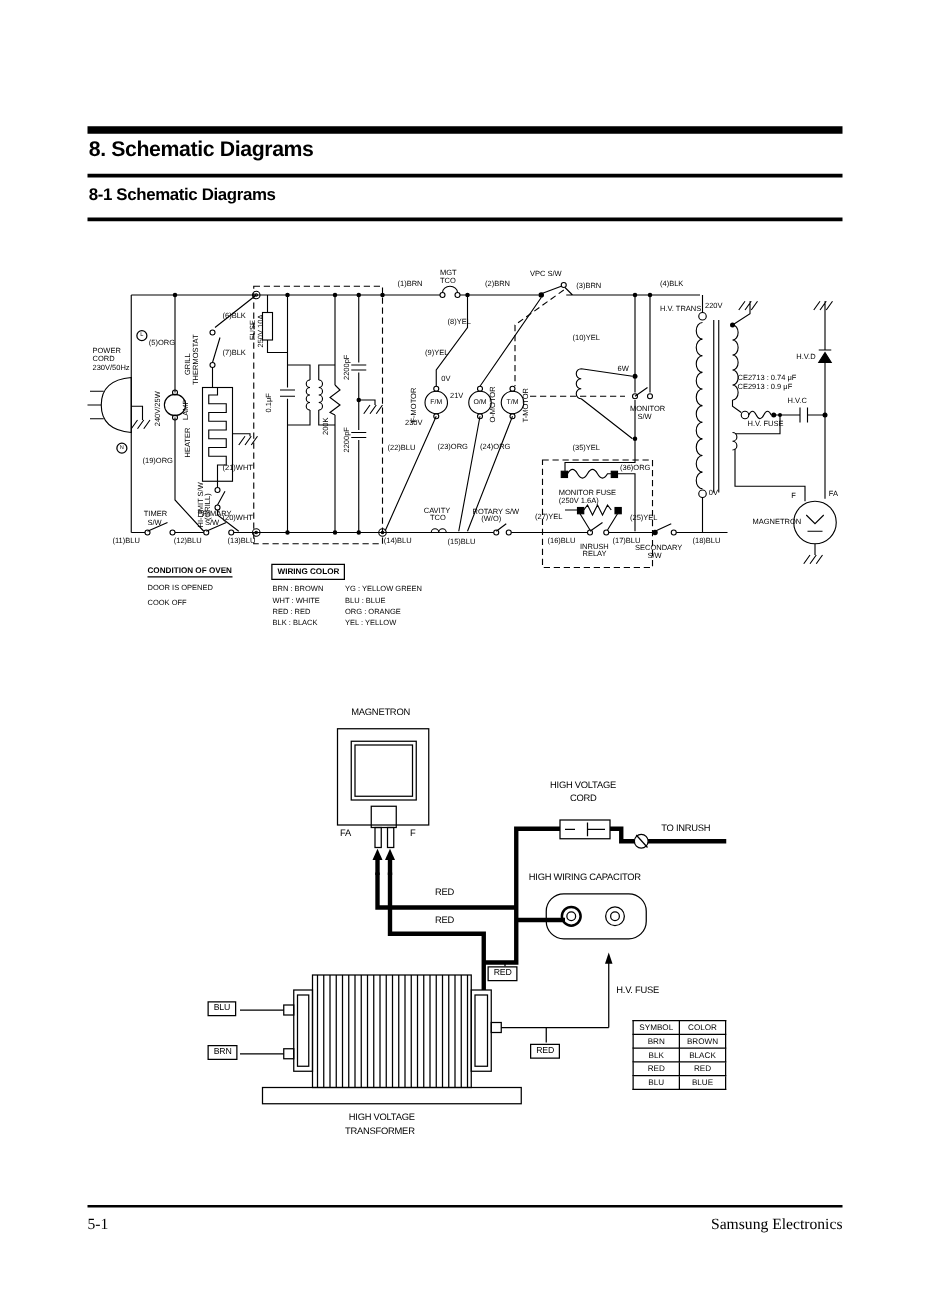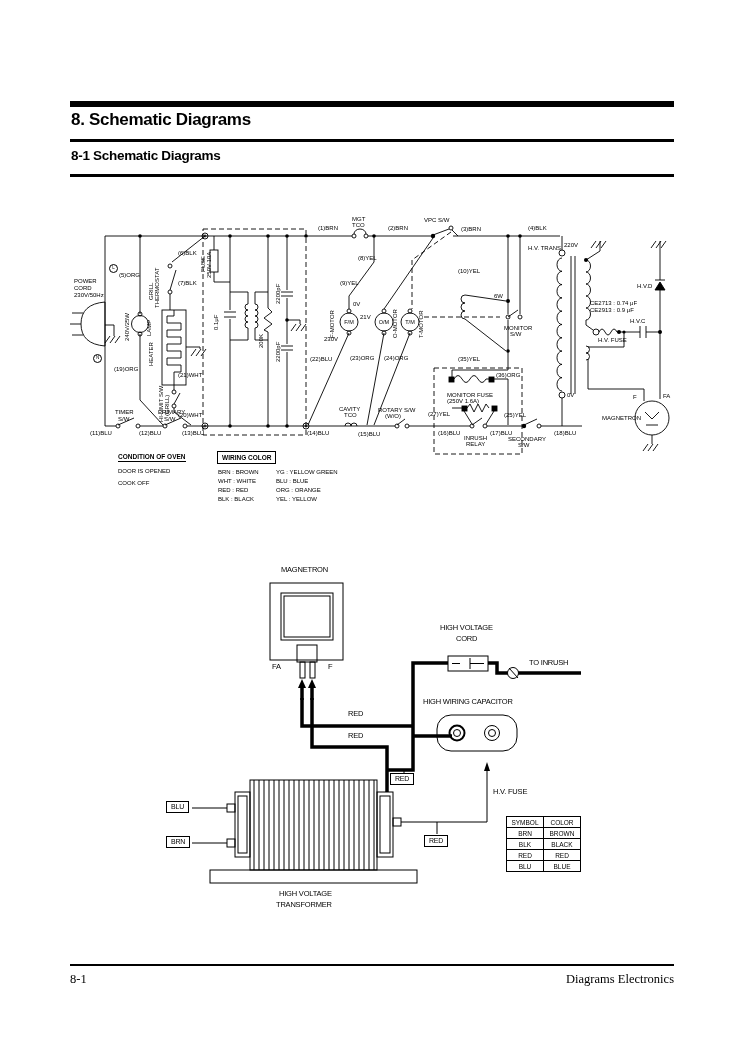--- a/index.html
+++ b/index.html
@@ -390,17 +390,17 @@
       <tr>
             <td>BLU</td>
             <td>BLUE</td>
           </tr>
     </tbody>
       </table>
   </div>
 
   <div id="footer-line"></div>
   <div id="footer">
-    <span>8-1</span>
-    <span>Diagrams Electronics</span>
+    <span>5-1</span>
+    <span>Samsung Electronics</span>
   </div>
 
 </div>
 
 </body></html>

